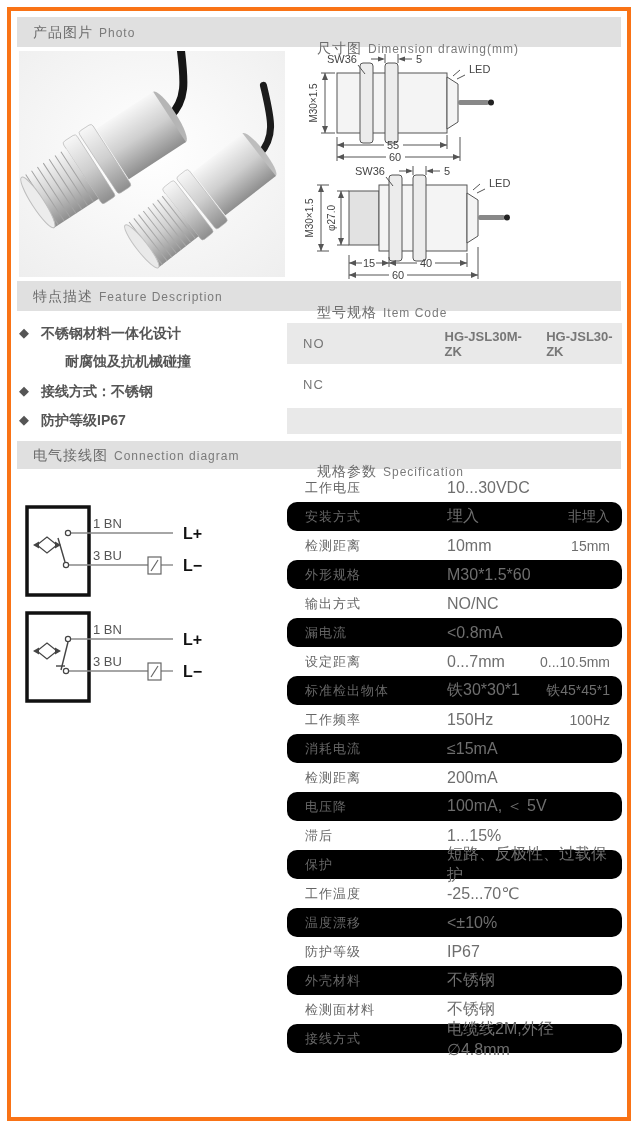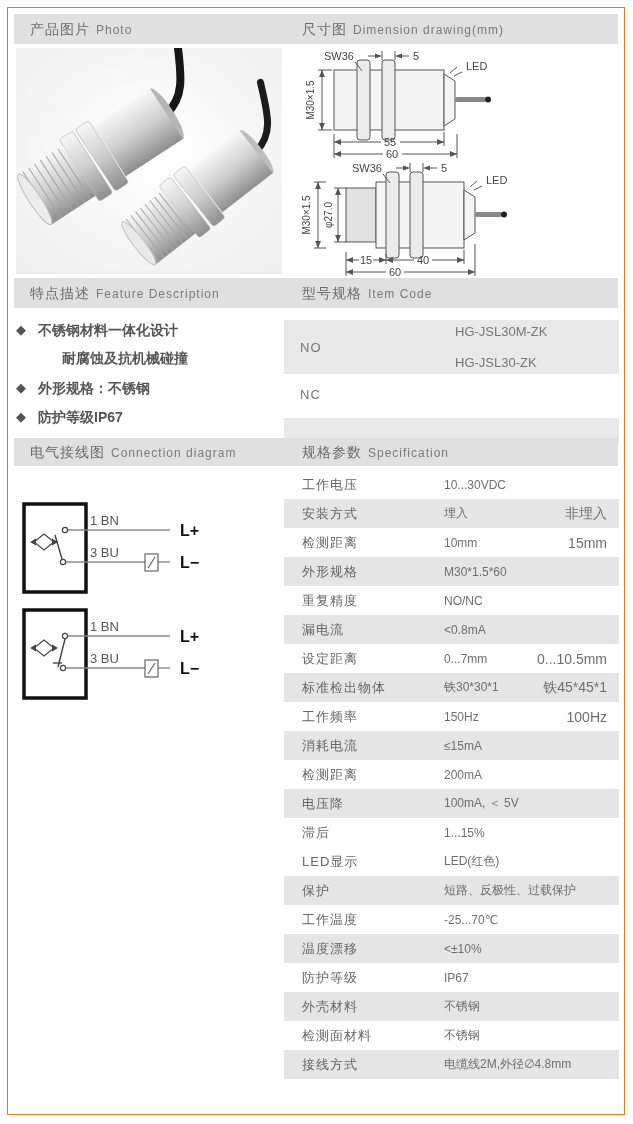--- a/index.html
+++ b/index.html
@@ -1,43 +1,43 @@
 <!DOCTYPE html>
 <html><head>
 <meta charset="utf-8">
 <style>
   html,body{margin:0;padding:0;background:#fff;}
   body{width:633px;height:1124px;position:relative;font-family:"Liberation Sans","DejaVu Sans",sans-serif;color:#666;}
-  .page{position:absolute;left:7px;top:7px;width:616px;height:1106px;border:1px solid #f97316;background:#fff;}
+  .page{position:absolute;left:7px;top:7px;width:616px;height:1106px;border:4px solid #f97316;background:#fff;}
   .content{position:absolute;left:6px;top:6px;width:604px;height:1092px;}
   .bar{position:absolute;left:0;width:604px;height:30px;background:#e0e0e0;}
   .bar .zh{position:absolute;top:7px;font-size:14px;color:#6b6b6b;letter-spacing:1px;}
   .bar .en{font-size:12px;color:#7a7a7a;letter-spacing:1px;margin-left:6px;}
-  .bar .lt{left:16px;} .bar .rt{left:288px;}
+  .bar .lt{left:16px;} .bar .rt{left:300px;margin-top:16px;}
   .bar1{top:0;} .bar2{top:264px;} .bar3{top:424px;height:28px;}
   .photo-block{position:absolute;left:2px;top:34px;width:266px;height:226px;}
   .dwg1{position:absolute;left:288px;top:34px;}
   .dwg2{position:absolute;left:288px;top:146px;}
   .features{position:absolute;left:2px;top:306px;width:260px;}
   .feature{display:flex;align-items:flex-start;margin-bottom:9px;font-weight:bold;color:#555;font-size:14px;line-height:20px;}
   .feature .bullet{width:22px;flex:0 0 22px;font-size:13px;color:#555;}
   .feature.indent{padding-left:46px;font-family:Liberation Mono, monospace;}
   .ic-table{position:absolute;left:270px;top:306px;width:335px;font-size:13px;color:#777;}
   .ic-row{display:flex;min-height:41px;align-items:center;}
   .ic-row.alt{background:#e9e9e9;}
   .ic-row .ic-type{width:155px;padding-left:16px;letter-spacing:1px;}
-  .ic-codes{display:flex;flex-direction:column;gap:16px;padding:4px 0;}
+  .ic-codes{display:flex;flex-direction:row;gap:16px;padding:4px 0;font-weight:bold;}
   .ic-empty{height:26px;background:#e9e9e9;margin-top:3px;}
   .conn1{position:absolute;left:4px;top:486px;}
   .conn2{position:absolute;left:4px;top:592px;}
   .spec-table{position:absolute;left:270px;top:456px;width:335px;}
   .spec-row{display:flex;align-items:center;height:29px;font-size:13px;color:#666;}
-  .spec-row.alt{background:#e5e5e5;}
+  .spec-row.alt{background:#000000;border-radius:10px;}
   .spec-label{width:142px;flex:0 0 142px;padding-left:18px;letter-spacing:1px;}
-  .spec-v1{flex:1 1 auto;font-size:12px;color:#6e6e6e;}
+  .spec-v1{flex:1 1 auto;font-size:16px;color:#6e6e6e;}
   .spec-v2{flex:0 0 auto;font-size:14px;color:#6e6e6e;padding-right:12px;text-align:right;}
   svg text{font-family:"Liberation Sans","DejaVu Sans",sans-serif;}
 </style>
 </head>
 <body>
 
 <div class="page">
 <div class="content">
 
   <div class="bar bar1">
@@ -183,21 +183,21 @@
         <div class="feature">
     <span class="bullet">◆</span>
     <span>不锈钢材料一体化设计</span>
   </div>
         <div class="feature indent">
 
     <span>耐腐蚀及抗机械碰撞</span>
   </div>
         <div class="feature">
     <span class="bullet">◆</span>
-    <span>外形规格：不锈钢</span>
+    <span>接线方式：不锈钢</span>
   </div>
         <div class="feature">
     <span class="bullet">◆</span>
     <span>防护等级IP67</span>
   </div>
       </div>
 
   <div class="ic-table">
         <div class="ic-row alt">
     <span class="ic-type">NO</span>
@@ -291,21 +291,21 @@
     <span class="spec-label">检测距离</span>
     <span class="spec-v1">10mm</span>
     <span class="spec-v2">15mm</span>
   </div>
         <div class="spec-row alt">
     <span class="spec-label">外形规格</span>
     <span class="spec-v1">M30*1.5*60</span>
     <span class="spec-v2"></span>
   </div>
         <div class="spec-row">
-    <span class="spec-label">重复精度</span>
+    <span class="spec-label">输出方式</span>
     <span class="spec-v1">NO/NC</span>
     <span class="spec-v2"></span>
   </div>
         <div class="spec-row alt">
     <span class="spec-label">漏电流</span>
     <span class="spec-v1">&lt;0.8mA</span>
     <span class="spec-v2"></span>
   </div>
         <div class="spec-row">
     <span class="spec-label">设定距离</span>
@@ -335,25 +335,20 @@
         <div class="spec-row alt">
     <span class="spec-label">电压降</span>
     <span class="spec-v1">100mA, ＜ 5V</span>
     <span class="spec-v2"></span>
   </div>
         <div class="spec-row">
     <span class="spec-label">滞后</span>
     <span class="spec-v1">1...15%</span>
     <span class="spec-v2"></span>
   </div>
-        <div class="spec-row">
-    <span class="spec-label">LED显示</span>
-    <span class="spec-v1">LED(红色)</span>
-    <span class="spec-v2"></span>
-  </div>
         <div class="spec-row alt">
     <span class="spec-label">保护</span>
     <span class="spec-v1">短路、反极性、过载保护</span>
     <span class="spec-v2"></span>
   </div>
         <div class="spec-row">
     <span class="spec-label">工作温度</span>
     <span class="spec-v1">-25...70℃</span>
     <span class="spec-v2"></span>
   </div>

